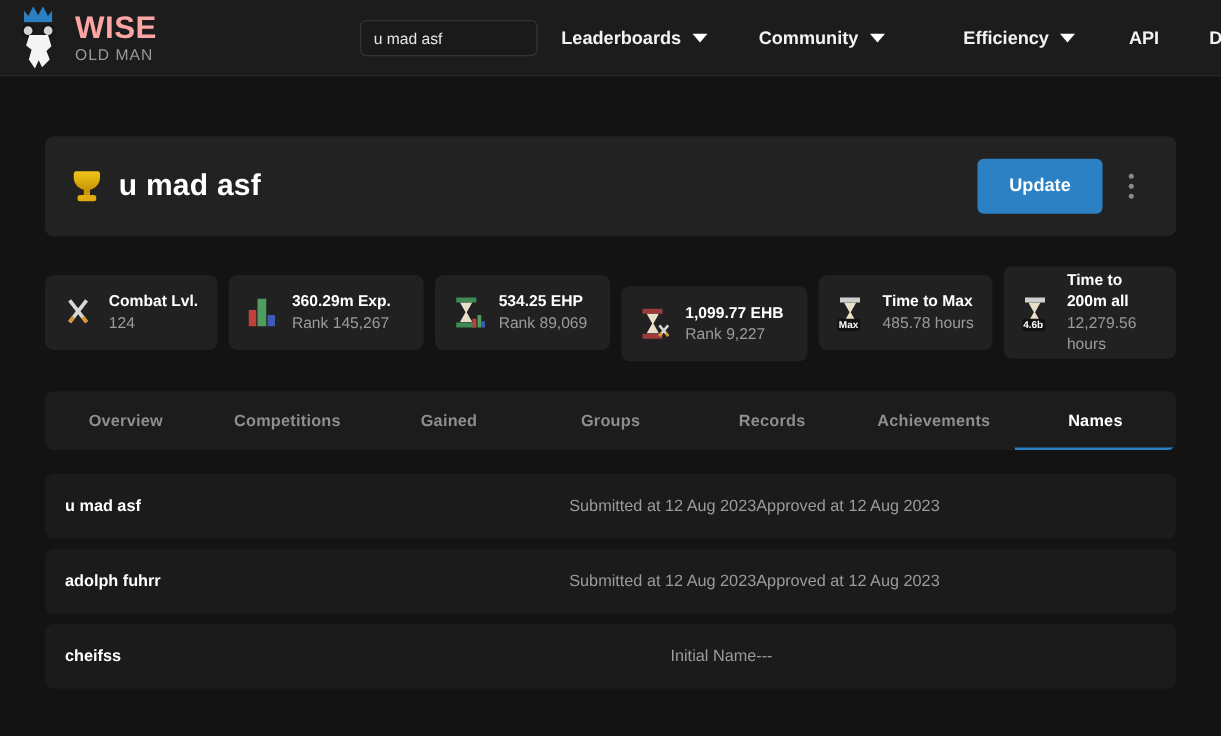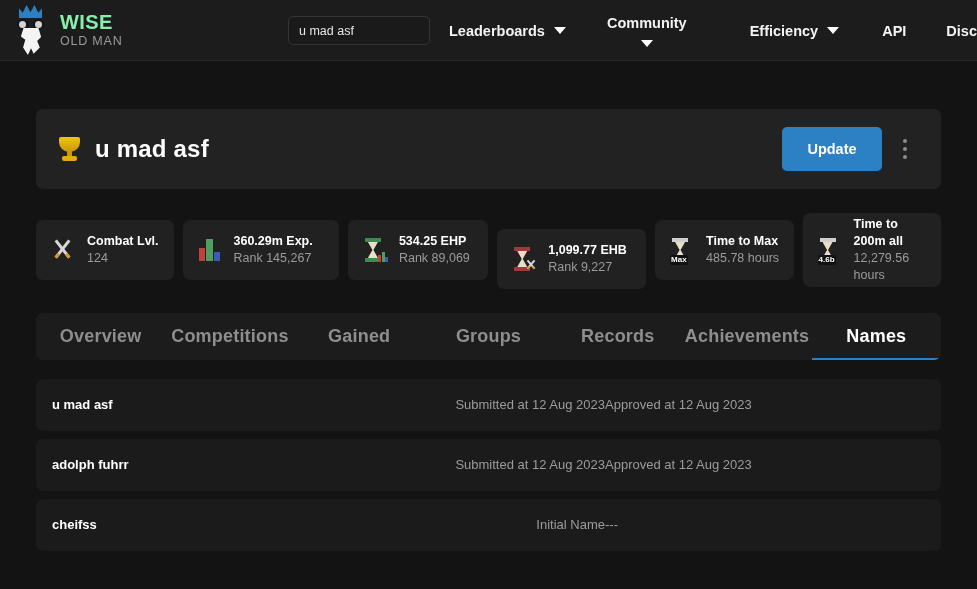--- a/index.html
+++ b/index.html
@@ -54,24 +54,24 @@
   }
   .beard {
     position: absolute;
     left: 10px; top: 26px;
     width: 22px; height: 28px;
     background: #f4f4f4;
     clip-path: polygon(16% 0%, 84% 0%, 96% 32%, 78% 46%, 90% 70%, 62% 92%, 50% 72%, 36% 96%, 14% 70%, 24% 42%, 4% 30%);
   }
   .brand-text { line-height: 1; }
   .brand-title {
-    font-size: 20px;
+    font-size: 25px;
     font-weight: bold;
     letter-spacing: 0.4px;
-    color: #86efac;
+    color: #fca5a5;
   }
   .brand-sub {
     font-size: 12.5px;
     color: #9a9a9a;
     letter-spacing: 0.8px;
     margin-top: 3px;
   }
 
   .search-box {
     position: absolute;
@@ -102,21 +102,21 @@
     display: flex;
     align-items: center;
     gap: 9px;
     font-size: 14.5px;
     font-weight: bold;
     color: #f3f3f3;
     cursor: pointer;
     white-space: nowrap;
   }
   .nav-leaderboards { margin-right: 25px; }
-  .nav-community { margin-right: 23px; flex-direction: column; }
+  .nav-community { margin-right: 23px; }
   .nav-efficiency { margin-right: 27px; padding-left: 24px; }
   .nav-api { margin-right: 24px; }
   .caret {
     width: 0; height: 0;
     border-left: 6px solid transparent;
     border-right: 6px solid transparent;
     border-top: 7px solid #ffffff;
     display: inline-block;
   }
 
@@ -290,21 +290,21 @@
     height: 47px;
     display: flex;
     align-items: stretch;
     overflow: hidden;
   }
   .tab {
     flex: 1;
     display: flex;
     align-items: center;
     justify-content: center;
-    font-size: 18px;
+    font-size: 13px;
     font-weight: bold;
     color: #8e8e8e;
     letter-spacing: 0.2px;
     cursor: pointer;
     position: relative;
   }
   .tab.active { color: #ffffff; }
   .tab.active::after {
     content: "";
     position: absolute;

